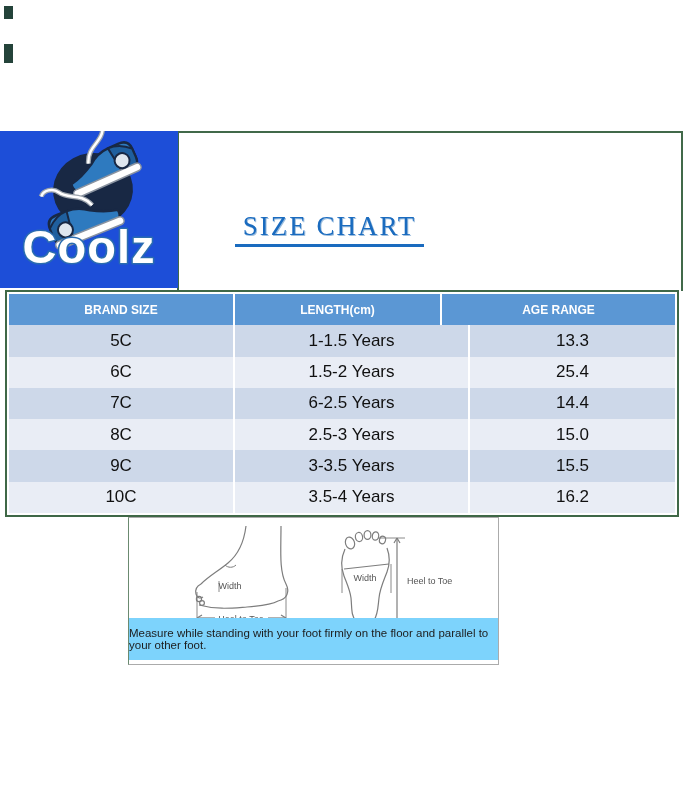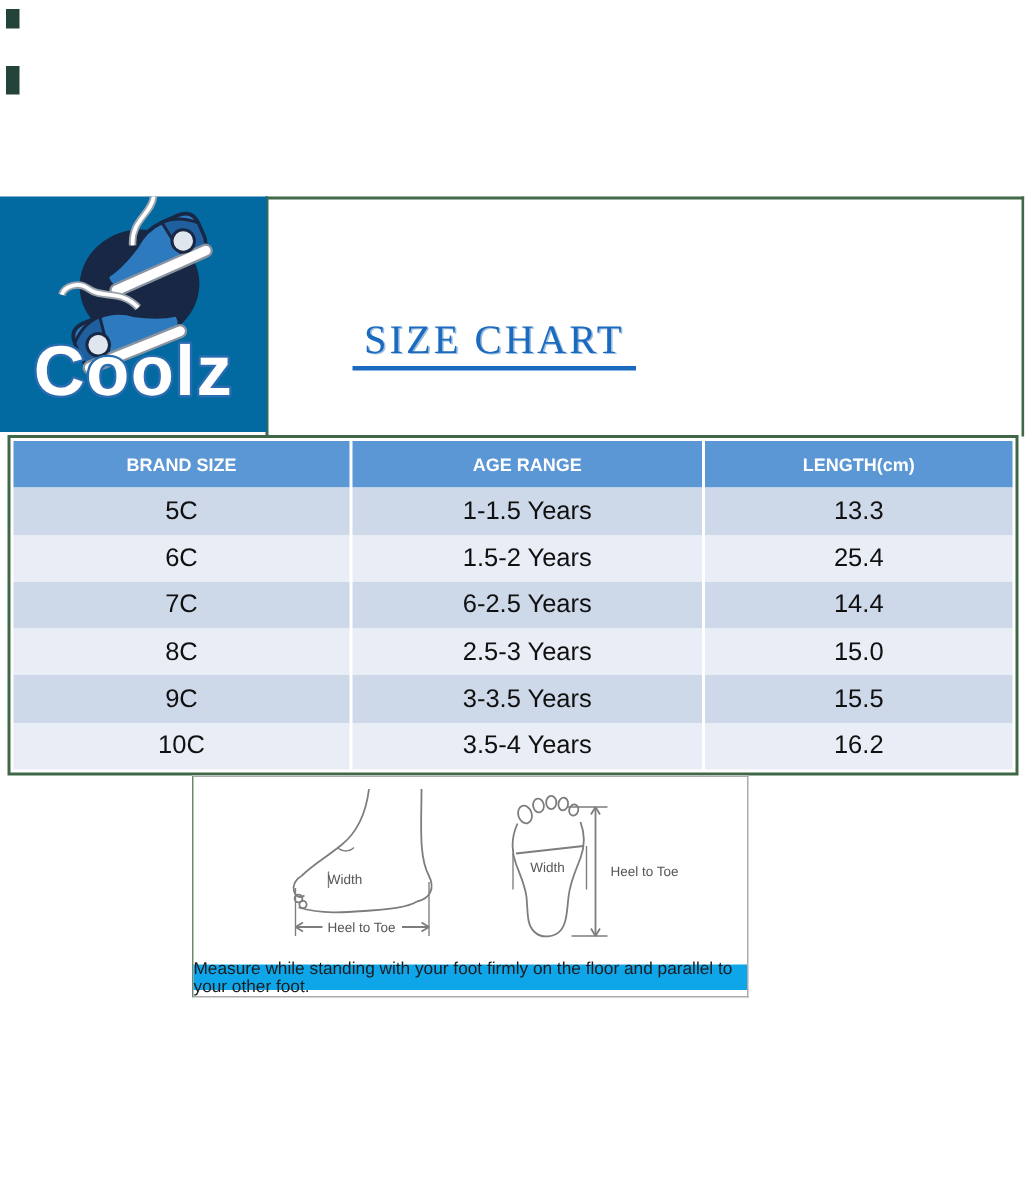--- a/index.html
+++ b/index.html
@@ -11,21 +11,21 @@
   #mark1{left:4px;top:6px;width:9px;height:13px;}
   #mark2{left:4px;top:44px;width:9px;height:19px;}
 
   
   .green-line{position:absolute;background:#41694a;}
   #line-top{left:177px;top:131px;width:506px;height:2px;}
   #line-logo-right{left:177px;top:131px;width:2px;height:160px;}
   #line-far-right{left:681px;top:131px;width:2px;height:160px;}
 
   
-  #logo-box{position:absolute;left:0;top:131px;width:178px;height:157px;background:#0369a1;}
+  #logo-box{position:absolute;left:0;top:131px;width:178px;height:157px;background:#1d4ed8;}
 
   
   #title-wrap{position:absolute;left:222px;top:211px;width:215px;text-align:center;}
   #size-chart-title{display:inline-block;font-family:"Liberation Serif", serif;font-weight:normal;
       font-size:27px;letter-spacing:2px;color:#1a6bbf;border-bottom:3px solid #1a6bbf;
       padding:0 8px 2px 8px;text-shadow:1px 1px 0 #9dbede;}
 
   
   #size-table{position:absolute;left:5px;top:290px;width:674px;height:227px;
       border:2px solid #3f6847;background:#ffffff;padding:2px;box-sizing:border-box;
@@ -37,21 +37,21 @@
   .cell.c2{width:233px;margin-left:2px;}
   .cell.c3{flex:1;margin-left:2px;}
   .trow.thead .cell{background:#5b97d4;color:#ffffff;font-weight:bold;font-size:12px;}
   .trow.dark .cell{background:#cdd8e9;}
   .trow.light .cell{background:#e9edf5;}
 
   
   #diagram-box{position:absolute;left:128px;top:517px;width:371px;height:148px;background:#ffffff;
       border:1px solid #ababab;border-left:1px solid #6b8a70;box-sizing:border-box;}
   #diagram-svg{display:block;}
-  #caption-band{position:absolute;left:0;bottom:4px;width:100%;height:17px;background:#0ea5e9;
+  #caption-band{position:absolute;left:0;bottom:4px;width:100%;height:42px;background:#7dd3fc;
       display:flex;align-items:center;justify-content:center;}
   #caption-text{font-size:11.5px;color:#1c1c1c;}
 
   svg text{font-family:"Liberation Sans", sans-serif;}
 </style>
 </head>
 <body>
 
 <div id="canvas">
 
@@ -89,22 +89,22 @@
     </svg>
   </div>
 
   <div id="title-wrap">
     <span id="size-chart-title">SIZE CHART</span>
   </div>
 
   <div id="size-table">
     <div class="trow thead">
       <div class="cell c1">BRAND SIZE</div>
+      <div class="cell c3">LENGTH(cm)</div>
       <div class="cell c2">AGE RANGE</div>
-      <div class="cell c3">LENGTH(cm)</div>
     </div>
     <div class="trow dark">
       <div class="cell c1">5C</div>
       <div class="cell c2">1-1.5 Years</div>
       <div class="cell c3">13.3</div>
     </div>
     <div class="trow light">
       <div class="cell c1">6C</div>
       <div class="cell c2">1.5-2 Years</div>
       <div class="cell c3">25.4</div>

